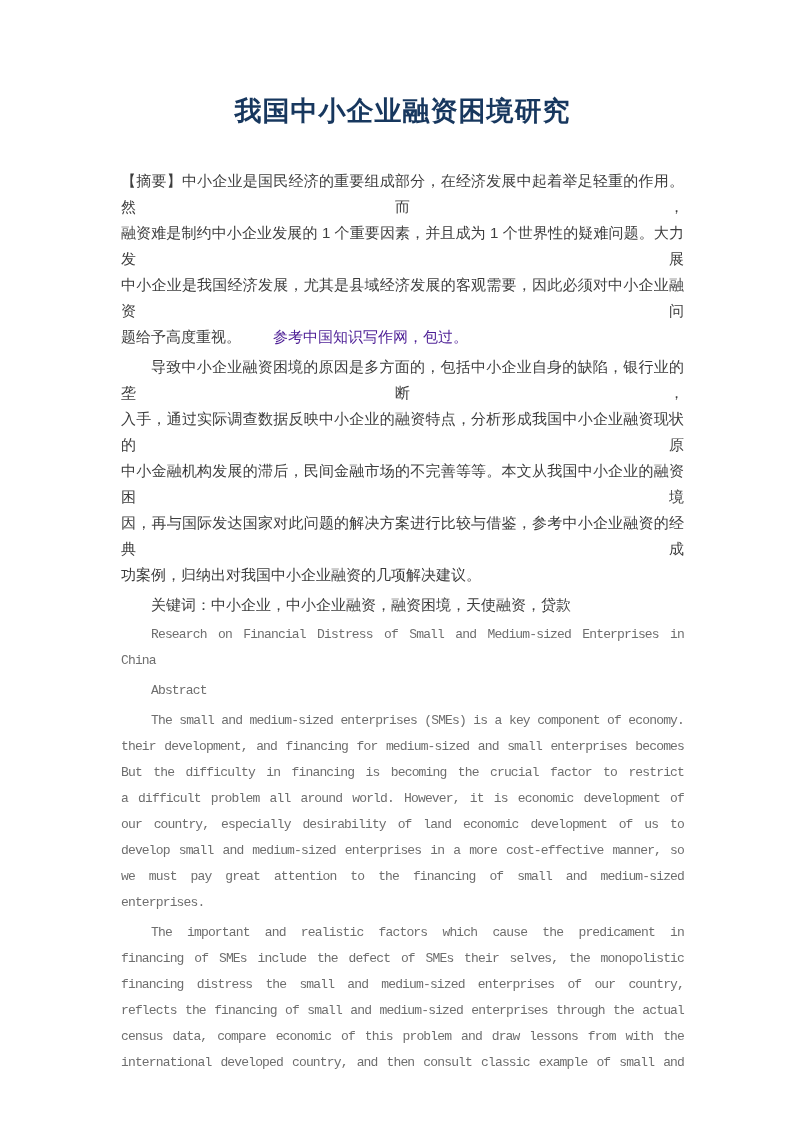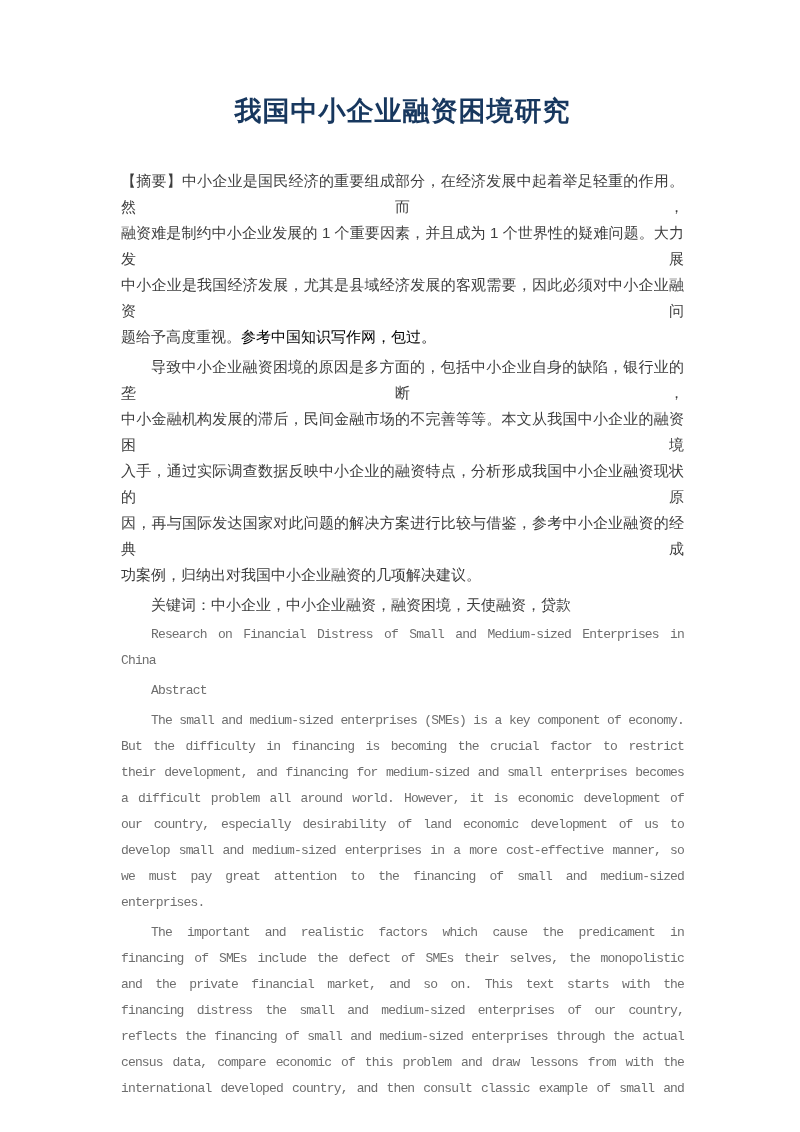--- a/index.html
+++ b/index.html
@@ -42,21 +42,21 @@
   .jline {
     text-align: justify;
     text-align-last: justify;
   }
   .jline.last {
     text-align: right;
     text-align-last: left;
   }
   .indent { text-indent: 30px; }
   .line { line-height: 26px; }
-  .red-link { color: #000000; cursor: pointer; }
+  .red-link { color: #4c1d95; cursor: pointer; margin-left: 32px; }
 </style>
 </head>
 <body>
 
 <div class="page">
 
   <h1 class="doc-title">我国中小企业融资困境研究</h1>
 
   <div class="para zh">
     <div>
@@ -64,49 +64,48 @@
         <div class="jline">融资难是制约中小企业发展的 1 个重要因素，并且成为 1 个世界性的疑难问题。大力发展</div>
         <div class="jline">中小企业是我国经济发展，尤其是县域经济发展的客观需要，因此必须对中小企业融资问</div>
       </div>
     <div class="line">
       <span>题给予高度重视。</span><span class="red-link">参考中国知识写作网，包过。</span>
     </div>
   </div>
 
   <div class="para zh">
       <div class="jline indent">导致中小企业融资困境的原因是多方面的，包括中小企业自身的缺陷，银行业的垄断，</div>
+      <div class="jline">入手，通过实际调查数据反映中小企业的融资特点，分析形成我国中小企业融资现状的原</div>
       <div class="jline">中小金融机构发展的滞后，民间金融市场的不完善等等。本文从我国中小企业的融资困境</div>
-      <div class="jline">入手，通过实际调查数据反映中小企业的融资特点，分析形成我国中小企业融资现状的原</div>
       <div class="jline">因，再与国际发达国家对此问题的解决方案进行比较与借鉴，参考中小企业融资的经典成</div>
       <div class="jline last">功案例，归纳出对我国中小企业融资的几项解决建议。</div>
     </div>
 
   <div class="para zh line indent">关键词：中小企业，中小企业融资，融资困境，天使融资，贷款</div>
 
   <div class="para en mt8">
       <div class="jline indent">Research on Financial Distress of Small and Medium-sized Enterprises in</div>
       <div class="jline last">China</div>
     </div>
 
   <div class="para en line indent">Abstract</div>
 
   <div class="para en">
       <div class="jline indent">The small and medium-sized enterprises (SMEs) is a key component of economy.</div>
+      <div class="jline">their development, and financing for medium-sized and small enterprises becomes</div>
       <div class="jline">But the difficulty in financing is becoming the crucial factor to restrict</div>
-      <div class="jline">their development, and financing for medium-sized and small enterprises becomes</div>
       <div class="jline">a difficult problem all around world. However, it is economic development of</div>
       <div class="jline">our country, especially desirability of land economic development of us to</div>
       <div class="jline">develop small and medium-sized enterprises in a more cost-effective manner, so</div>
       <div class="jline">we must pay great attention to the financing of small and medium-sized</div>
       <div class="jline last">enterprises.</div>
     </div>
 
   <div class="para en">
       <div class="jline indent">The important and realistic factors which cause the predicament in</div>
       <div class="jline">financing of SMEs include the defect of SMEs their selves, the monopolistic</div>
-      <div class="jline">and the private financial market, and so on. This text starts with the</div>
       <div class="jline">financing distress the small and medium-sized enterprises of our country,</div>
       <div class="jline">reflects the financing of small and medium-sized enterprises through the actual</div>
       <div class="jline">census data, compare economic of this problem and draw lessons from with the</div>
       <div class="jline">international developed country, and then consult classic example of small and</div>
     </div>
 
 </div>
 
 </body></html>

